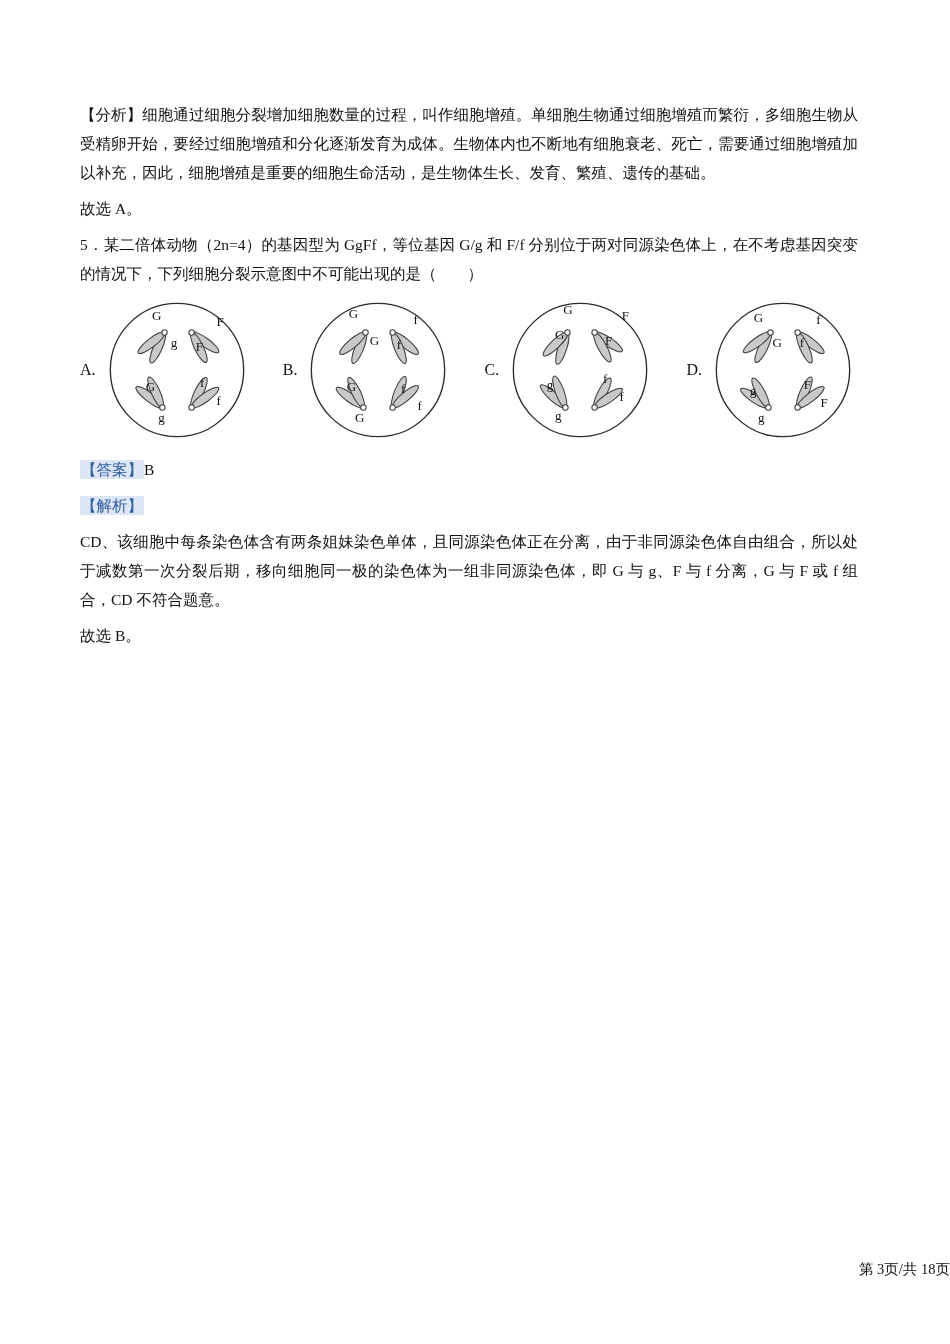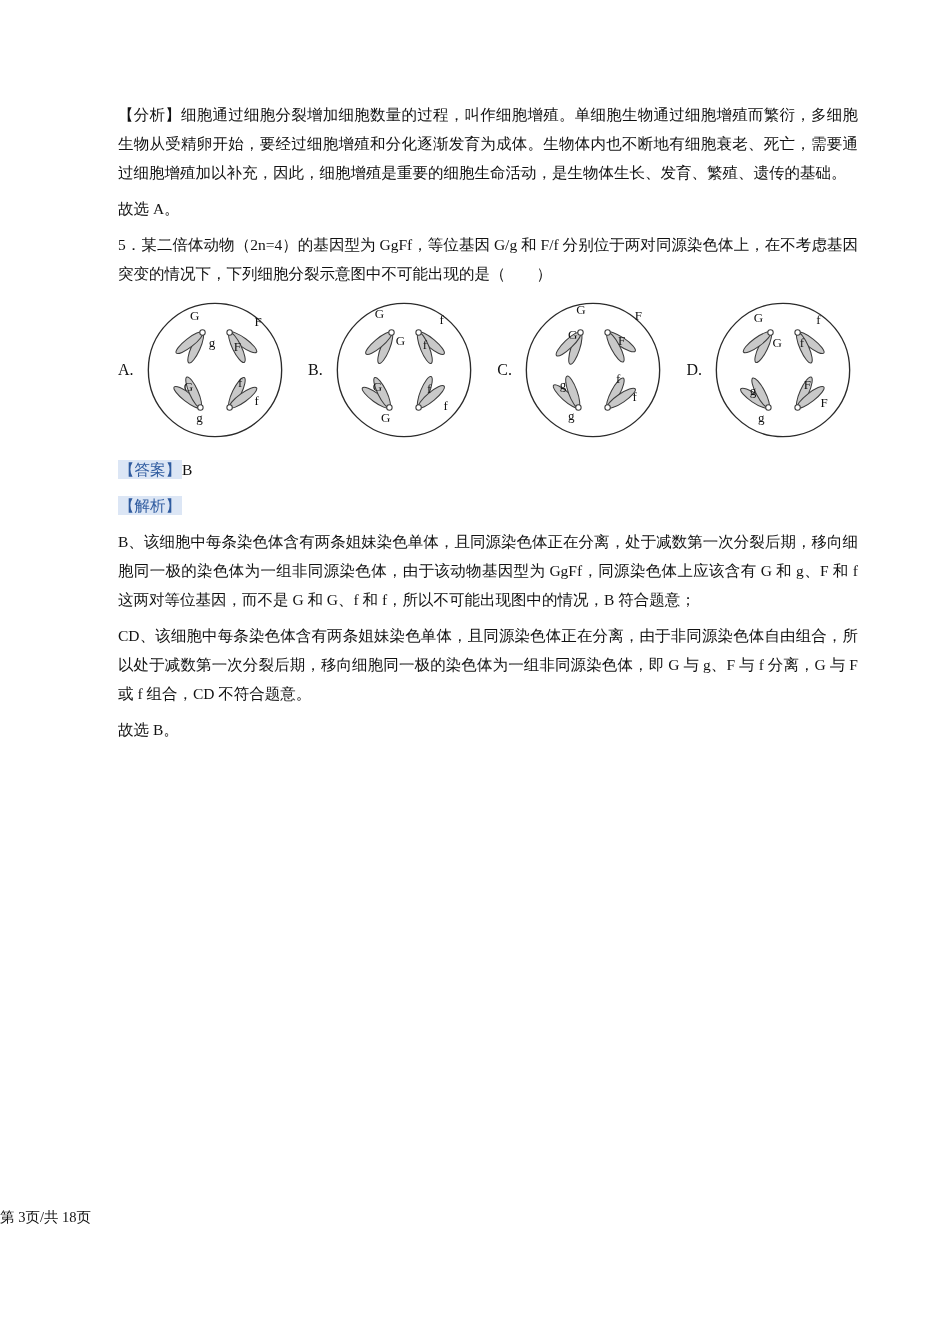--- a/index.html
+++ b/index.html
@@ -5,21 +5,21 @@
   html,body{margin:0;padding:0;}
   body{
     width:950px;height:1344px;
     background:#ffffff;
     font-family:"Liberation Serif","DejaVu Serif",serif;
     color:#111111;
     position:relative;
     overflow:hidden;
   }
   .page{
-    padding:100px 92px 0 118px;
+    padding:100px 92px 0 80px;
   }
   p.para{
     font-size:15.5px;
     line-height:29px;
     text-align:justify;
     margin:0 0 7px 0;
     word-break:break-all;
   }
   .tag-blue{
     color:#2f5b9f;
@@ -37,24 +37,24 @@
     display:flex;
     align-items:center;
   }
   .opt-label{
     font-size:16px;
     margin-right:6px;
   }
   .cell-box{width:150px;height:150px;}
   .footer{
     position:absolute;
-    top:1208px;
+    top:1260px;
     left:0;
     width:950px;
-    text-align:left;
+    text-align:right;
     font-size:14.5px;
     color:#111111;
   }
 </style>
 </head>
 <body>
 
 <div class="page">
 
   <p class="para">【分析】细胞通过细胞分裂增加细胞数量的过程，叫作细胞增殖。单细胞生物通过细胞增殖而繁衍，多细胞生物从受精卵开始，要经过细胞增殖和分化逐渐发育为成体。生物体内也不断地有细胞衰老、死亡，需要通过细胞增殖加以补充，因此，细胞增殖是重要的细胞生命活动，是生物体生长、发育、繁殖、遗传的基础。</p>
@@ -166,19 +166,18 @@
             <text x="92" y="90" font-size="12.5" fill="#111111" font-family="&quot;Liberation Serif&quot;,&quot;DejaVu Serif&quot;,serif">F</text>
             <text x="108" y="108" font-size="12.5" fill="#111111" font-family="&quot;Liberation Serif&quot;,&quot;DejaVu Serif&quot;,serif">F</text>
           </svg></div>
     </div>
   </div>
 
   <p class="para"><span class="tag-blue">【答案】</span><span>B</span></p>
 
   <p class="para"><span class="tag-blue">【解析】</span></p>
 
-  <p class="para">B、该细胞中每条染色体含有两条姐妹染色单体，且同源染色体正在分离，处于减数第一次分裂后期，移向细胞同一极的染色体为一组非同源染色体，由于该动物基因型为 GgFf，同源染色体上应该含有 G 和 g、F 和 f 这两对等位基因，而不是 G 和 G、f 和 f，所以不可能出现图中的情况，B 符合题意；</p>
   <p class="para">CD、该细胞中每条染色体含有两条姐妹染色单体，且同源染色体正在分离，由于非同源染色体自由组合，所以处于减数第一次分裂后期，移向细胞同一极的染色体为一组非同源染色体，即 G 与 g、F 与 f 分离，G 与 F 或 f 组合，CD 不符合题意。</p>
   <p class="para">故选 B。</p>
 
 </div>
 
 <div class="footer">第 3页/共 18页</div>
 
 </body></html>

